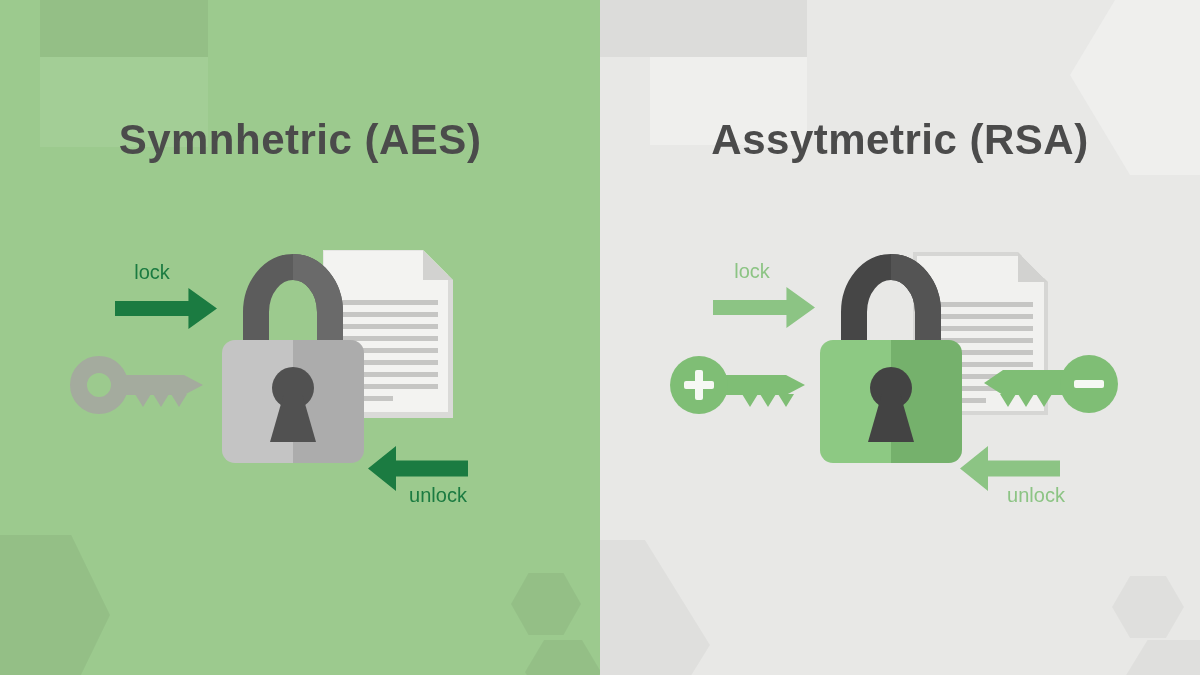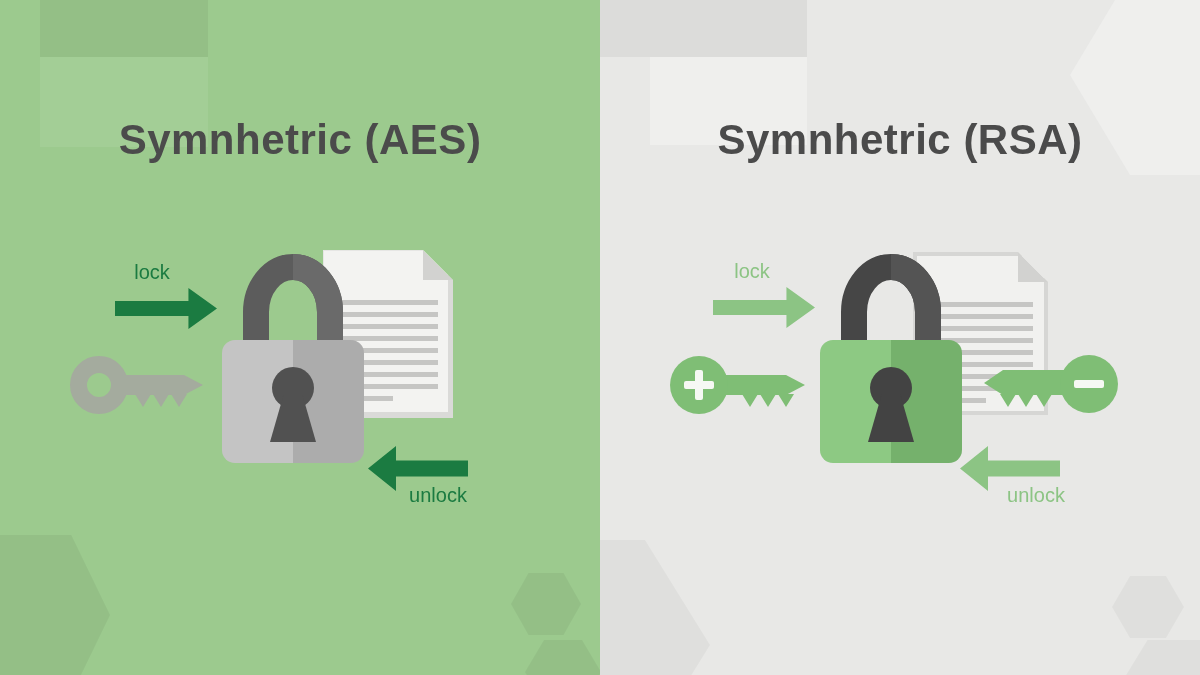--- a/index.html
+++ b/index.html
@@ -134,21 +134,21 @@
 
   <div class="panel right">
 
     <div class="dec dark" style="left:0;top:0;width:207px;height:57px;"></div>
     <div class="dec light" style="left:50px;top:57px;width:157px;height:88px;"></div>
     <div class="dec hex light" style="left:470px;top:-25px;width:240px;height:200px;"></div>
     <div class="dec hex darker" style="left:-150px;top:540px;width:260px;height:210px;"></div>
     <div class="dec hex darker" style="left:512px;top:576px;width:72px;height:62px;"></div>
     <div class="dec hex darker" style="left:520px;top:640px;width:110px;height:90px;"></div>
 
-    <div class="title">Symnhetric (RSA)</div>
+    <div class="title">Assytmetric (RSA)</div>
 
     <div class="doc doc-r" style="left:313px;top:252px;">
       <div class="fold"></div>
       <div class="doclines">
         <div class="docline"></div>
           <div class="docline"></div>
           <div class="docline"></div>
         <div class="docline"></div>
           <div class="docline"></div>
           <div class="docline"></div>

